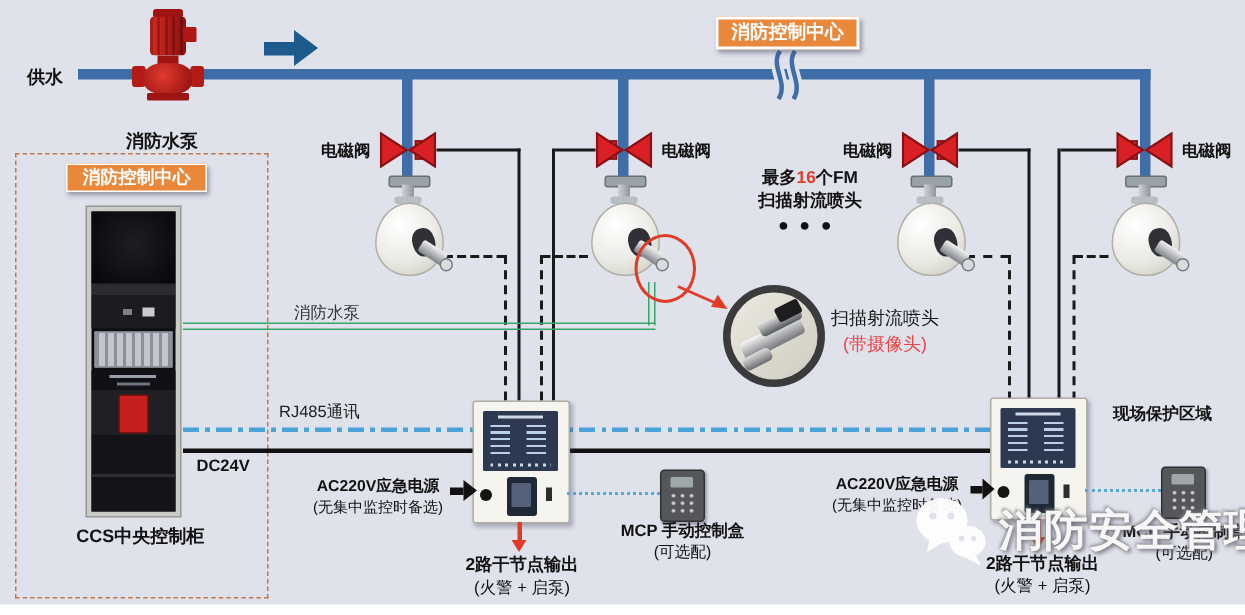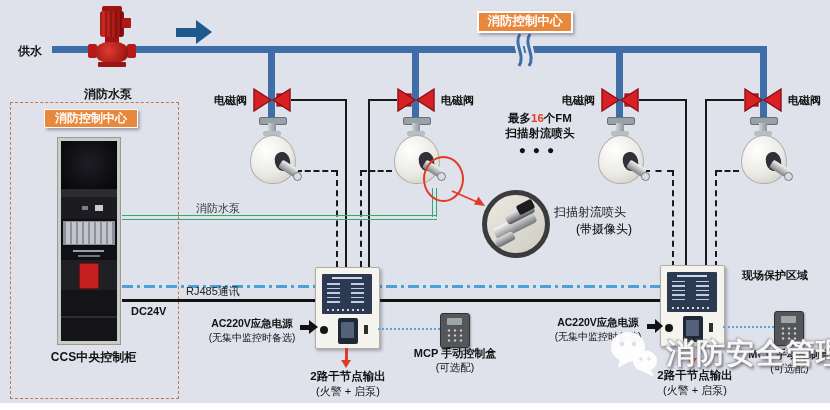--- a/index.html
+++ b/index.html
@@ -110,21 +110,21 @@
   <div class="dash-h" style="left:644px;top:170px;width:29px;"></div>
   <div class="dash-v" style="left:672px;top:170px;height:97px;"></div>
   <div class="dash-h" style="left:716px;top:170px;width:23px;"></div>
   <div class="dash-v" style="left:715px;top:170px;height:97px;"></div>
 
   <div class="green-v" style="left:432px;top:188px;height:29px;"></div>
   <div class="green-h" style="left:122px;top:215px;width:315px;"></div>
   <div class="rj485" style="left:122px;top:285px;width:540px;"></div>
   <div class="dcline" style="left:122px;top:299px;width:540px;"></div>
   <div class="lbl-sm" style="left:196px;top:201px;color:#333;">消防水泵</div>
-  <div class="lbl-sm" style="left:186px;top:284px;color:#222;">RJ485通讯</div>
+  <div class="lbl-sm" style="left:186px;top:267px;color:#222;">RJ485通讯</div>
   <div class="lbl" style="left:131px;top:305px;font-size:11px;">DC24V</div>
 
   <div class="lbl" style="left:18px;top:43px;">供水</div>
   <div class="dev" style="left:88px;top:6px;width:48px;height:64px;">
     <div class="abs" style="left:14px;top:0;width:20px;height:6px;background:#a01313;border-radius:2px;"></div>
     <div class="abs" style="left:12px;top:5px;width:24px;height:26px;border-radius:3px;background:linear-gradient(90deg,#d42a24,#8f0f0d);background-image:repeating-linear-gradient(90deg,rgba(0,0,0,.22) 0 2px,transparent 2px 5px),linear-gradient(90deg,#d42a24,#8f0f0d);"></div>
     <div class="abs" style="left:34px;top:12px;width:9px;height:10px;background:#b01715;border-radius:1px;"></div>
     <div class="abs" style="left:17px;top:31px;width:14px;height:6px;background:#9e1412;"></div>
     <div class="abs" style="left:0;top:38px;width:9px;height:14px;background:#b51a16;border-radius:2px;"></div>
     <div class="abs" style="left:39px;top:38px;width:9px;height:14px;background:#b51a16;border-radius:2px;"></div>
@@ -216,21 +216,21 @@
   </svg>
 
   <div class="abs" style="left:482px;top:190px;width:68px;height:68px;border:5px solid #3b3b3d;border-radius:50%;box-sizing:border-box;background:linear-gradient(135deg,#ece9e0,#cfccc2);overflow:hidden;">
     <div class="abs" style="left:6px;top:24px;width:44px;height:13px;background:linear-gradient(180deg,#f5f5f5,#75777c);border-radius:3px;transform:rotate(-27deg);"></div>
     <div class="abs" style="left:18px;top:14px;width:30px;height:10px;background:linear-gradient(180deg,#e8e8e8,#54575b);border-radius:3px;transform:rotate(-27deg);"></div>
     <div class="abs" style="left:30px;top:7px;width:17px;height:10px;background:#1d1d1f;border-radius:2px;transform:rotate(-27deg);"></div>
     <div class="abs" style="left:8px;top:40px;width:20px;height:9px;background:linear-gradient(180deg,#dedede,#6a6d71);border-radius:3px;transform:rotate(-27deg);"></div>
   </div>
   <div class="abs center" style="left:548px;top:204px;width:84px;">
     <div style="font-size:12px;color:#1a1a1a;white-space:nowrap;">扫描射流喷头</div>
-    <div style="font-size:12px;color:#000000;white-space:nowrap;text-align:right;">(带摄像头)</div>
+    <div style="font-size:12px;color:#ef4444;white-space:nowrap;">(带摄像头)</div>
   </div>
 
   <div class="banner" style="left:44px;top:109px;width:92px;height:17px;border-width:1.5px;font-size:12px;line-height:17px;">消防控制中心</div>
   <div class="cab">
     <div class="cab-in">
       <div class="cab-screen"></div>
       <div class="cab-strip"></div>
       <div class="cab-panel">
           <div class="i1"></div>
           <div class="i2"></div>

